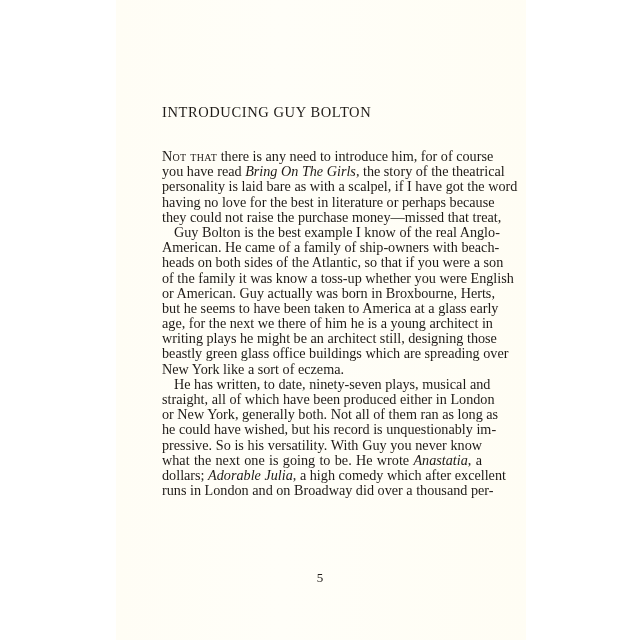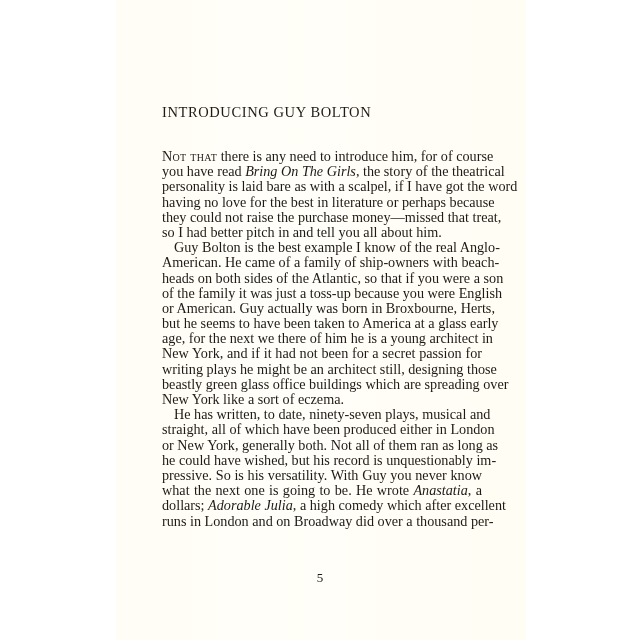--- a/index.html
+++ b/index.html
@@ -60,29 +60,27 @@
 <div class="page"></div>
 
 <div class="title">INTRODUCING GUY BOLTON</div>
 
 <div class="body-text" id="body-text">
     <span class="line"><span class="sc">Not that</span> there is any need to introduce him, for of course</span>
     <span class="line">you have read <i>Bring On The Girls</i>, the story of the theatrical</span>
     <span class="line">personality is laid bare as with a scalpel, if I have got the word</span>
     <span class="line">having no love for the best in literature or perhaps because</span>
     <span class="line">they could not raise the purchase money—missed that treat,</span>
-    <span class="line last">so I had better pitch in and tell you all about him.</span>
     <span class="line indent">Guy Bolton is the best example I know of the real Anglo-</span>
     <span class="line">American. He came of a family of ship-owners with beach-</span>
     <span class="line">heads on both sides of the Atlantic, so that if you were a son</span>
-    <span class="line">of the family it was just a toss-up because you were English</span>
+    <span class="line">of the family it was know a toss-up whether you were English</span>
     <span class="line">or American. Guy actually was born in Broxbourne, Herts,</span>
     <span class="line">but he seems to have been taken to America at a glass early</span>
     <span class="line">age, for the next we there of him he is a young architect in</span>
-    <span class="line">New York, and if it had not been for a secret passion for</span>
     <span class="line">writing plays he might be an architect still, designing those</span>
     <span class="line">beastly green glass office buildings which are spreading over</span>
     <span class="line last">New York like a sort of eczema.</span>
     <span class="line indent">He has written, to date, ninety-seven plays, musical and</span>
     <span class="line">straight, all of which have been produced either in London</span>
     <span class="line">or New York, generally both. Not all of them ran as long as</span>
     <span class="line">he could have wished, but his record is unquestionably im-</span>
     <span class="line">pressive. So is his versatility. With Guy you never know</span>
     <span class="line">what the next one is going to be. He wrote <i>Anastatia</i>, a</span>
     <span class="line">dollars; <i>Adorable Julia</i>, a high comedy which after excellent</span>

